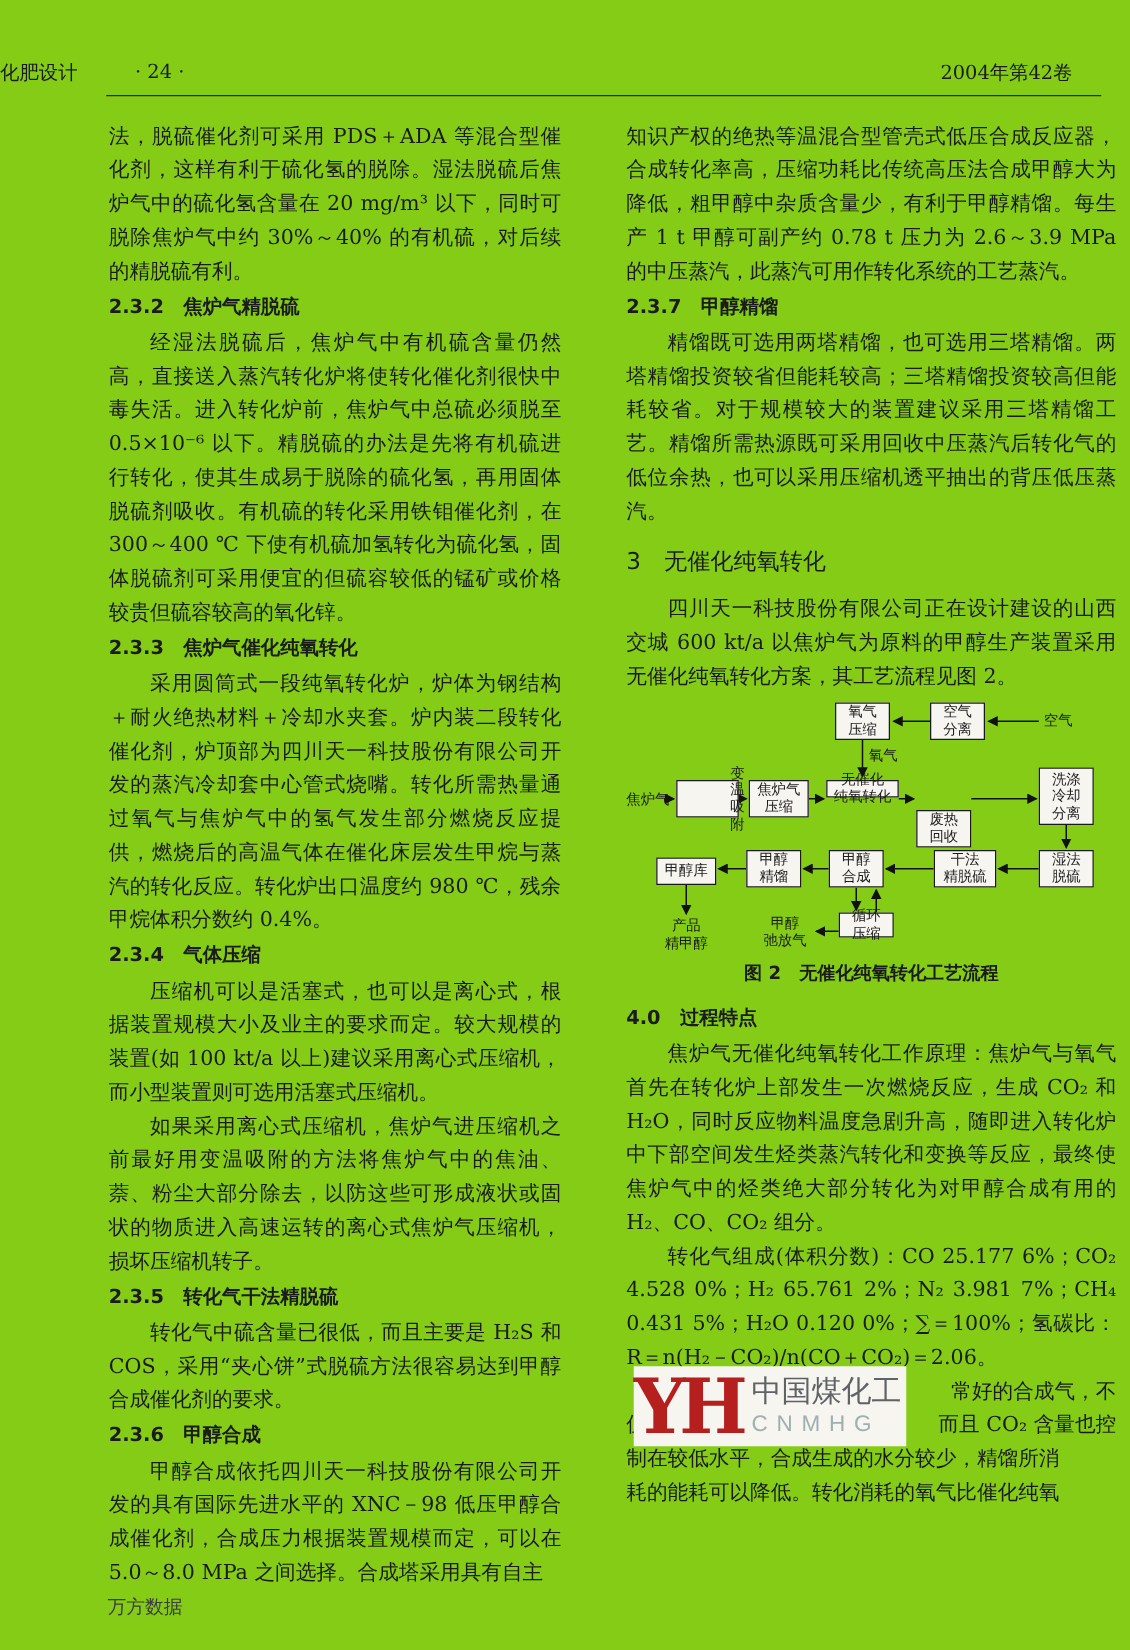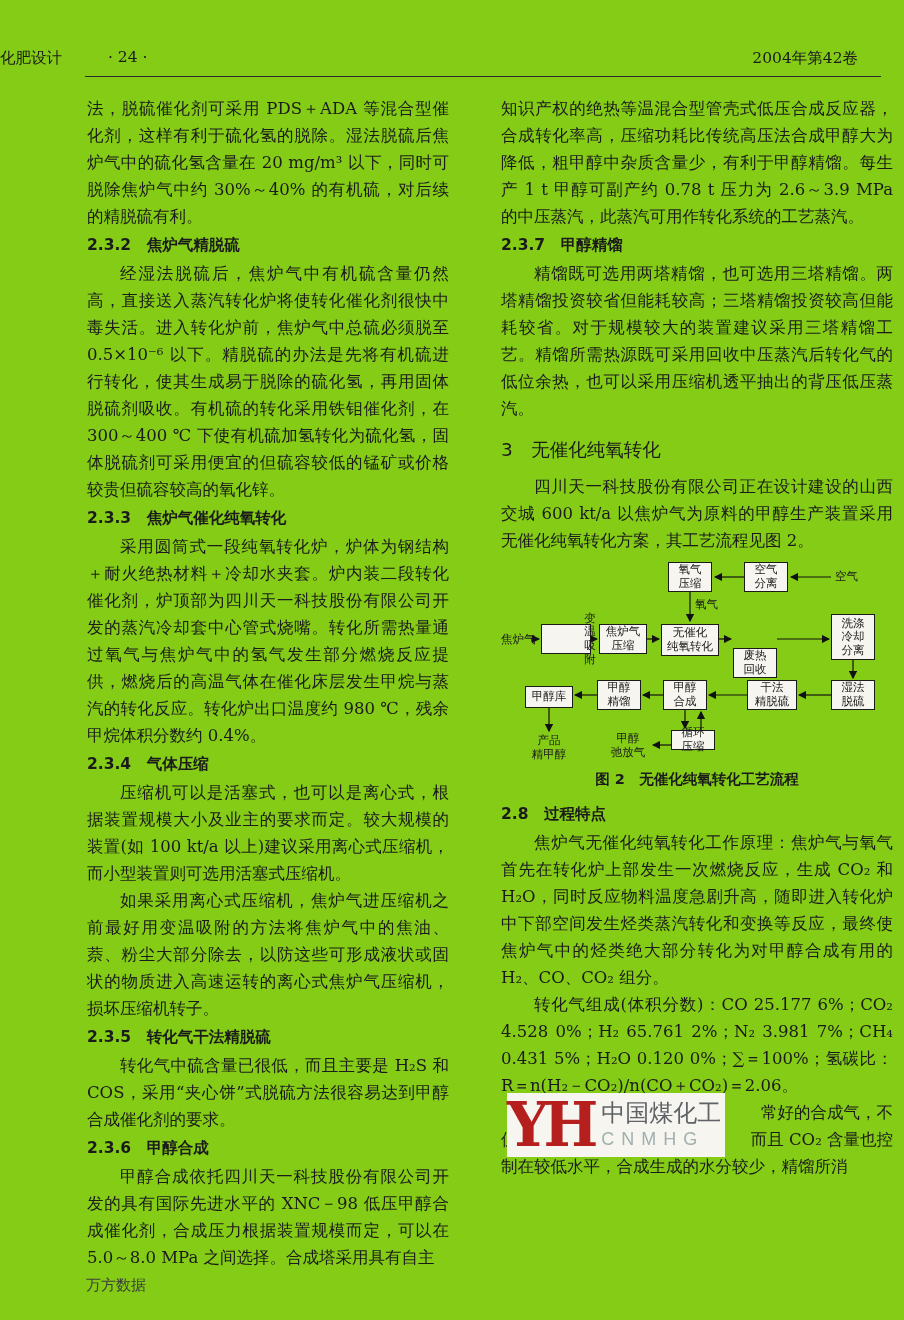--- a/index.html
+++ b/index.html
@@ -123,21 +123,21 @@
 压缩</div>
       <div class="nd" style="left:243px;top:0;width:44px;height:30px;">空气
 分离</div>
       <div class="lbl" style="left:334px;top:8px;">空气</div>
       <div class="lbl" style="left:194px;top:36px;">氧气</div>
       <div class="lbl" style="left:0;top:71px;">焦炉气</div>
       <div class="nd" style="left:40px;top:62px;width:44px;height:30px;padding-left:48px;">变温
 吸附</div>
       <div class="nd" style="left:98px;top:62px;width:48px;height:30px;">焦炉气
 压缩</div>
-      <div class="nd" style="left:160px;top:62px;width:58px;height:32px;">无催化
+      <div class="nd" style="left:160px;top:62px;width:58px;height:14px;">无催化
 纯氧转化</div>
       <div class="nd" style="left:232px;top:62px;width:44px;height:30px;margin-top:24px;">废热
 回收</div>
       <div class="nd" style="left:330px;top:52px;width:44px;height:46px;">洗涤
 冷却
 分离</div>
       <div class="nd" style="left:24px;top:124px;width:48px;height:22px;">甲醇库</div>
       <div class="nd" style="left:96px;top:118px;width:44px;height:30px;">甲醇
 精馏</div>
       <div class="nd" style="left:162px;top:118px;width:44px;height:30px;">甲醇
@@ -149,34 +149,35 @@
       <div class="lbl" style="left:24px;top:172px;width:48px;">产品
 精甲醇</div>
       <div class="lbl" style="left:104px;top:170px;width:46px;">甲醇
 弛放气</div>
       <div class="nd" style="left:170px;top:168px;width:44px;height:20px;">循环
 压缩</div>
     </div>
     <div class="fig-caption">图 2　无催化纯氧转化工艺流程</div>
 
     <div>
-        <div class="blk h3">2.8　过程特点</div>
+        <div class="blk h3">4.0　过程特点</div>
         <div class="blk p">焦炉气无催化纯氧转化工作原理：焦炉气与氧气首先在转化炉上部发生一次燃烧反应，生成 CO₂ 和 H₂O，同时反应物料温度急剧升高，随即进入转化炉中下部空间发生烃类蒸汽转化和变换等反应，最终使焦炉气中的烃类绝大部分转化为对甲醇合成有用的 H₂、CO、CO₂ 组分。</div>
         <div class="blk p">转化气组成(体积分数)：CO 25.177 6%；CO₂ 4.528 0%；H₂ 65.761 2%；N₂ 3.981 7%；CH₄ 0.431 5%；H₂O 0.120 0%；∑＝100%；氢碳比：R＝n(H₂－CO₂)/n(CO＋CO₂)＝2.06。</div>
       </div>
 
     <div class="obscured">
       <div class="obs-line obs-line-1">
         <span>常好的合成气，不</span>
       </div>
       <div class="obs-line obs-line-2">
         <span>仅</span>
         <span>而且 CO₂ 含量也控</span>
       </div>
       <div class="obs-line">制在较低水平，合成生成的水分较少，精馏所消</div>
+      <div class="obs-line">耗的能耗可以降低。转化消耗的氧气比催化纯氧</div>
 
       <div class="watermark">
         <div class="wm-logo">YH</div>
         <div class="wm-text">
           <div class="wm-cn">中国煤化工</div>
           <div class="wm-en">CNMHG</div>
         </div>
       </div>
     </div>
   </div>

